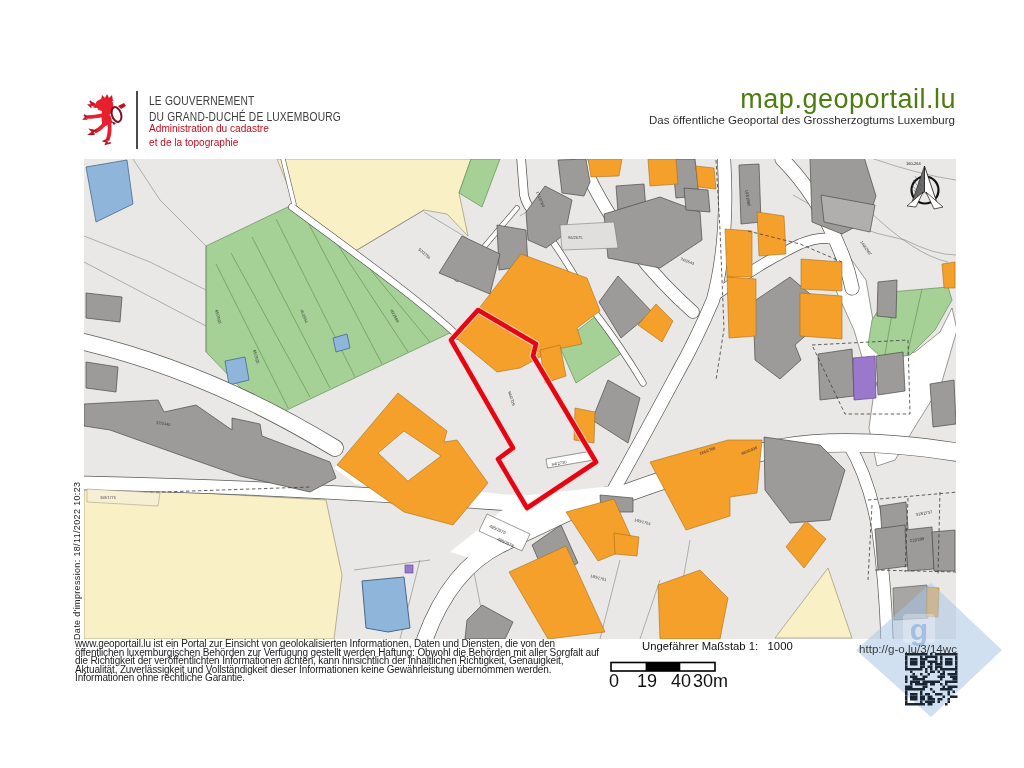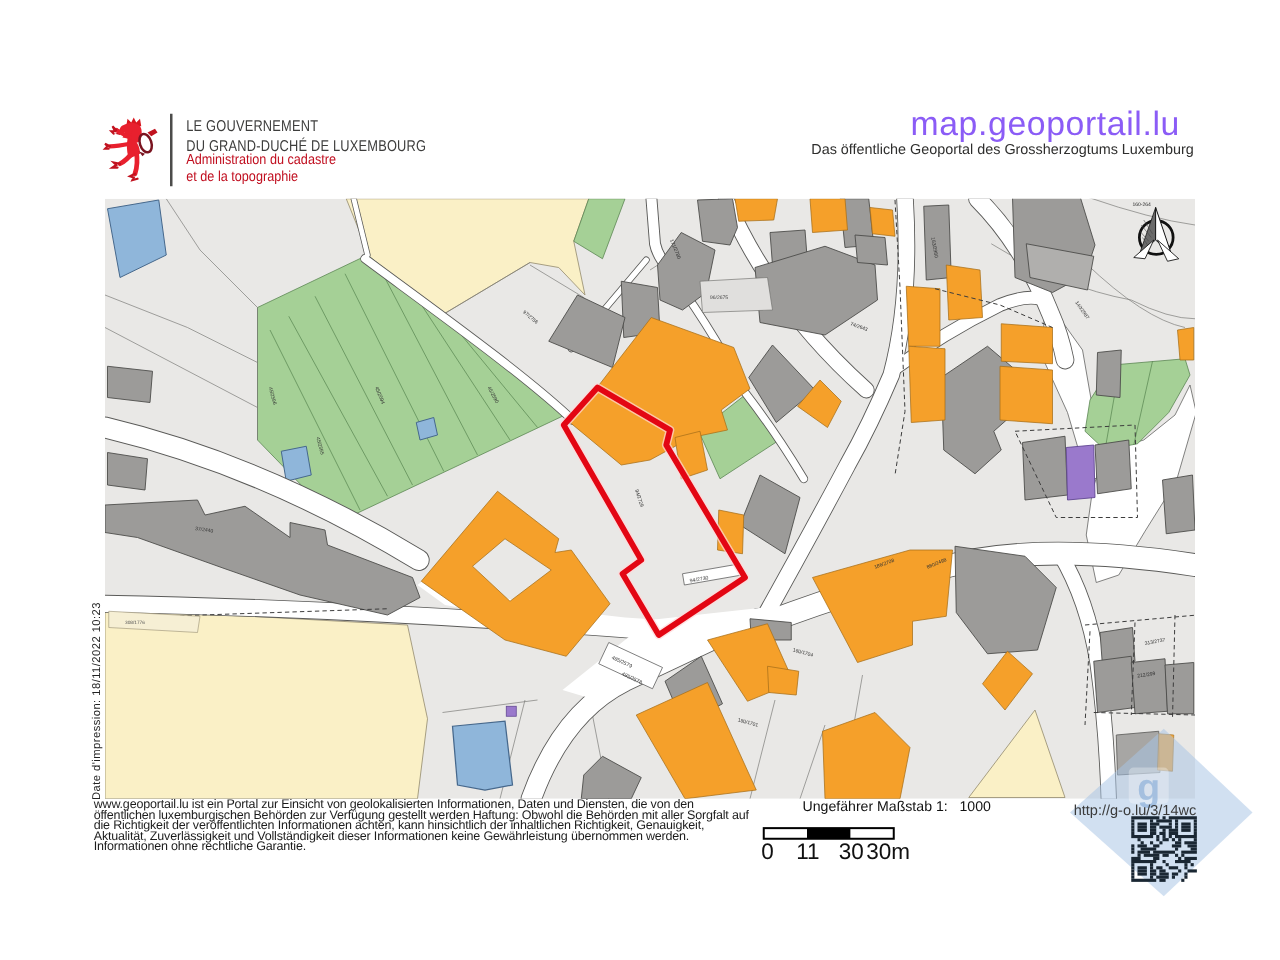--- a/index.html
+++ b/index.html
@@ -3,21 +3,21 @@
 <meta charset="utf-8">
 <style>
   html,body{margin:0;padding:0;background:#fff;}
   #page{position:relative;width:1024px;height:768px;background:#fff;overflow:hidden;
         font-family:"Liberation Sans",sans-serif;}
   .hdr1{position:absolute;left:149px;top:94px;font-size:12.5px;letter-spacing:.2px;color:#3d3d3c;transform:scaleX(.82);transform-origin:0 0;}
   .hdr2{position:absolute;left:149px;top:110px;font-size:12.5px;letter-spacing:.2px;color:#3d3d3c;transform:scaleX(.82);transform-origin:0 0;}
   .hdr3{position:absolute;left:149px;top:122px;font-size:11.5px;color:#c00d1e;transform:scaleX(.88);transform-origin:0 0;}
   .hdr4{position:absolute;left:149px;top:136px;font-size:11.5px;color:#c00d1e;transform:scaleX(.88);transform-origin:0 0;}
   .vbar{position:absolute;left:136px;top:91px;width:1.6px;height:58px;background:#4c4c4b;}
-  .big{position:absolute;right:80px;top:84px;font-size:27px;color:#8b5cf6;letter-spacing:.5px;}
+  .big{position:absolute;right:68px;top:84px;font-size:27px;color:#4d7c0f;letter-spacing:.5px;}
   .sub{position:absolute;right:69px;top:113.5px;font-size:11.5px;color:#2e2e2d;margin-left:21px;}
   .legal{position:absolute;left:75px;top:640px;font-size:10px;line-height:8.6px;color:#1c1c1c;white-space:nowrap;letter-spacing:-0.15px;}
   .scalelbl{position:absolute;left:610px;top:640px;font-size:11.3px;color:#111;margin-left:32px;}
   .num{position:absolute;top:671px;font-size:18px;color:#111;}
   .url{position:absolute;left:859px;top:642px;font-size:11.6px;color:#3a3a3a;z-index:3;text-align:center;}
   .dateimp{position:absolute;left:62px;top:485px;width:160px;font-size:9px;letter-spacing:.35px;color:#222;
      transform:rotate(-90deg);transform-origin:left top;white-space:nowrap;
      transform:translate(10px,155px) rotate(-90deg);transform-origin:0 0;}
 </style>
 </head>
@@ -32,22 +32,22 @@
   <div class="big">map.geoportail.lu</div>
   <div class="sub">Das öffentliche Geoportal des Grossherzogtums Luxemburg</div>
 
   <div class="legal">www.geoportail.lu ist ein Portal zur Einsicht von geolokalisierten Informationen, Daten und Diensten, die von den<br>
 öffentlichen luxemburgischen Behörden zur Verfügung gestellt werden Haftung: Obwohl die Behörden mit aller Sorgfalt auf<br>
 die Richtigkeit der veröffentlichten Informationen achten, kann hinsichtlich der inhaltlichen Richtigkeit, Genauigkeit,<br>
 Aktualität, Zuverlässigkeit und Vollständigkeit dieser Informationen keine Gewährleistung übernommen werden.<br>
 Informationen ohne rechtliche Garantie.</div>
   <div class="scalelbl">Ungefährer Maßstab 1: &nbsp; 1000</div>
   <div class="num" style="left:609px;">0</div>
-    <div class="num" style="left:637px;">11</div>
-    <div class="num" style="left:671px;">30</div>
+    <div class="num" style="left:637px;">19</div>
+    <div class="num" style="left:671px;">40</div>
     <div class="num" style="left:693px;">30m</div>
   <div class="url">http://g-o.lu/3/14wc</div>
   <div class="dateimp">Date d'impression: 18/11/2022 10:23</div>
 
   <svg id="ov" width="1024" height="768" viewBox="0 0 1024 768" style="position:absolute;left:0;top:0;" xmlns="http://www.w3.org/2000/svg">
 
     <clipPath id="mclip">
         <rect x="84" y="159" width="872" height="480"></rect>
       </clipPath>
     <g clip-path="url(#mclip)">

